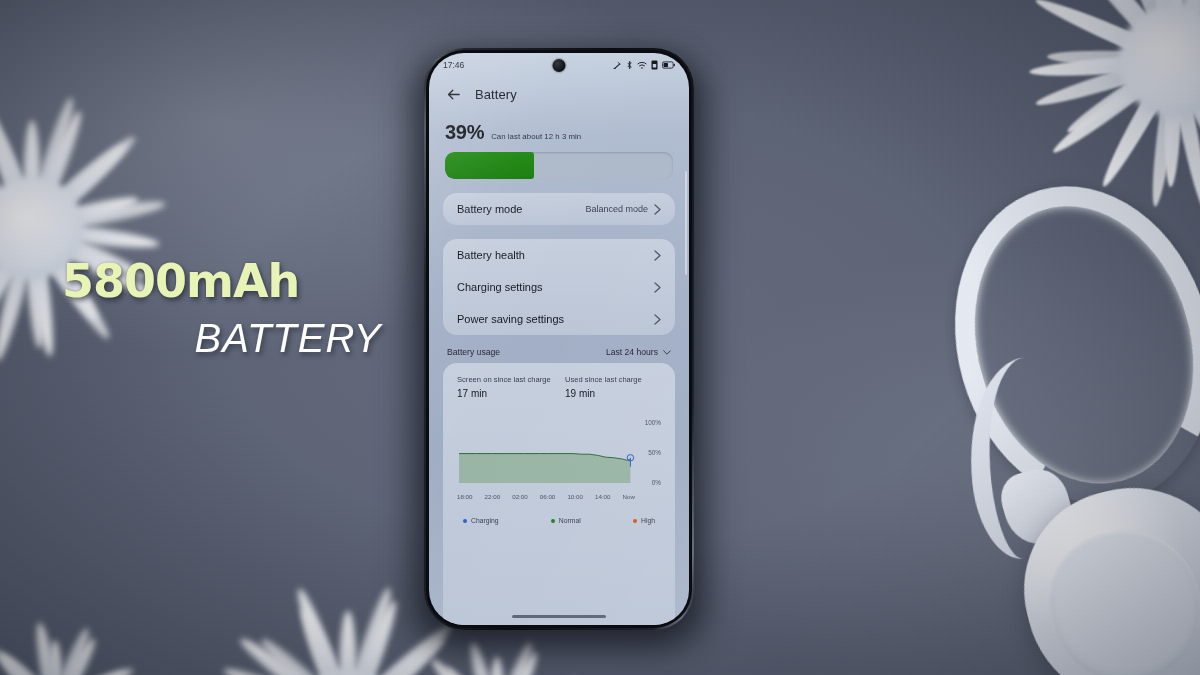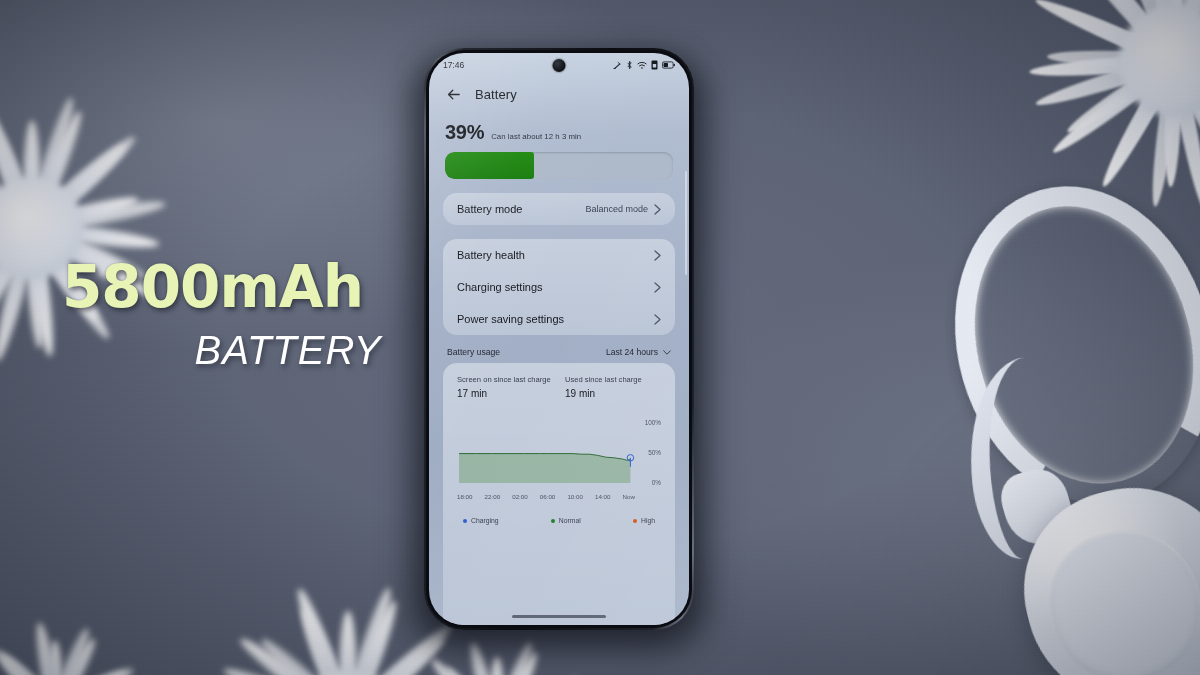--- a/index.html
+++ b/index.html
@@ -96,21 +96,21 @@
     border-radius:36% 44% 40% 50%;
     background:linear-gradient(160deg,#f1f4fa,#d9dfeb);
     transform:rotate(-16deg);
     filter:blur(.6px);
   }
 
   
   #headline { position:absolute; left:62px; top:258px; width:400px; z-index:5; }
   .h-main {
     font-family:"DejaVu Sans", sans-serif;
-    font-size:58px; font-weight:700; letter-spacing:-1px;
+    font-size:46px; font-weight:700; letter-spacing:-1px;
     color:#e7f4b6;
     text-shadow: 2px 3px 5px rgba(20,24,34,.55), 0 0 2px rgba(20,24,34,.3);
     line-height:1;
   }
   .h-sub {
     margin-top:12px; text-align:center;
     font-family:"Liberation Sans", sans-serif;
     font-size:40px; font-weight:400; font-style:italic;
     letter-spacing:1px; color:#ffffff;
     text-shadow: 2px 3px 5px rgba(20,24,34,.5);

